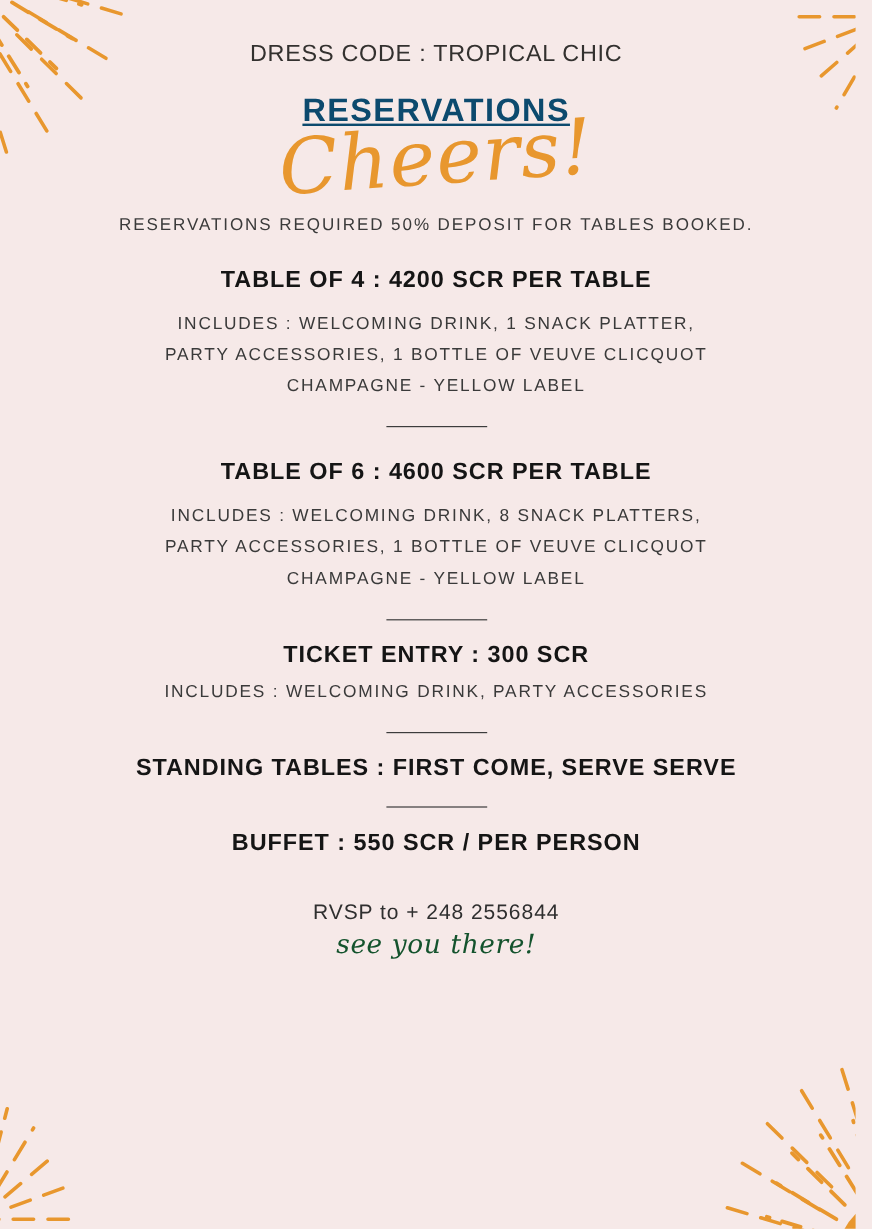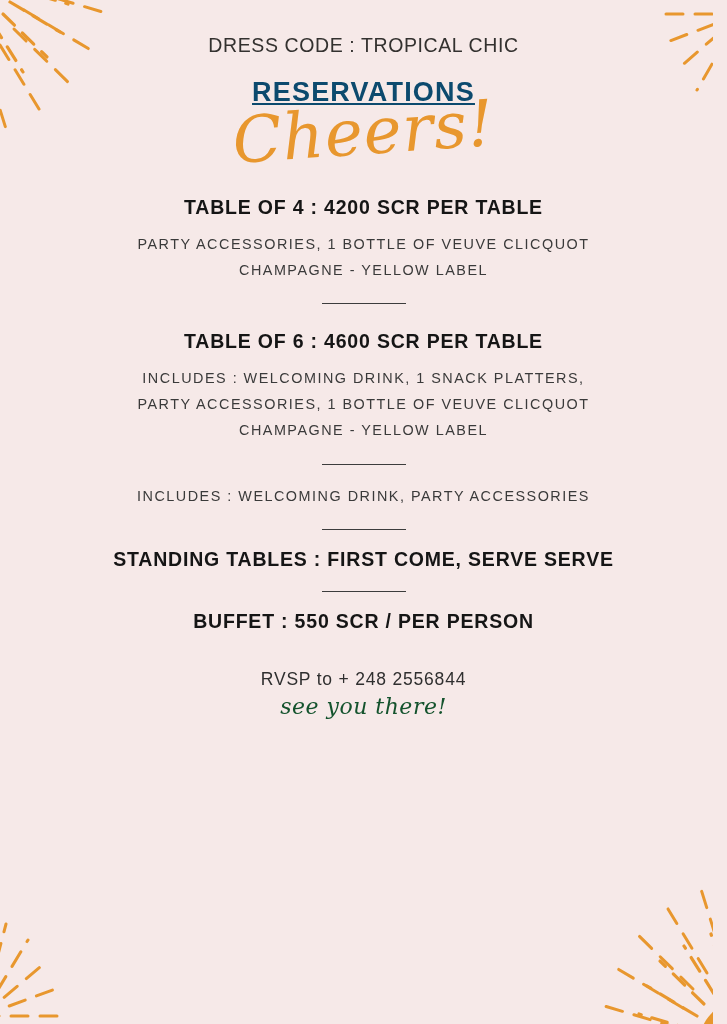--- a/index.html
+++ b/index.html
@@ -244,43 +244,46 @@
   </div>
 
   <div class="content">
 
     <div class="dress-code">DRESS CODE : TROPICAL CHIC</div>
 
     <div class="reservations-title">RESERVATIONS</div>
 
     <div class="cheers">Cheers!</div>
 
+    <div class="deposit-note">RESERVATIONS REQUIRED 50% DEPOSIT FOR TABLES BOOKED.</div>
 
     <div class="section">
       <div class="section-heading">TABLE OF 4 : 4200 SCR  PER TABLE</div>
       <div class="section-body">
+        <div>INCLUDES  : WELCOMING DRINK, 1 SNACK PLATTER,</div>
         <div>PARTY ACCESSORIES, 1 BOTTLE OF VEUVE CLICQUOT</div>
         <div>CHAMPAGNE - YELLOW LABEL</div>
       </div>
     </div>
 
     <div class="divider"></div>
 
     <div class="section">
       <div class="section-heading">TABLE OF 6 : 4600 SCR  PER TABLE</div>
       <div class="section-body">
-        <div>INCLUDES  : WELCOMING DRINK, 1 SNACK PLATTERS,</div>
+        <div>INCLUDES  : WELCOMING DRINK, 8 SNACK PLATTERS,</div>
         <div>PARTY ACCESSORIES, 1 BOTTLE OF VEUVE CLICQUOT</div>
         <div>CHAMPAGNE - YELLOW LABEL</div>
       </div>
     </div>
 
     <div class="divider"></div>
 
     <div class="section tight">
+      <div class="section-heading">TICKET ENTRY : 300 SCR</div>
       <div class="section-body">
         <div>INCLUDES  : WELCOMING DRINK, PARTY ACCESSORIES</div>
       </div>
     </div>
 
     <div class="divider"></div>
 
     <div class="section tight">
       <div class="section-heading">STANDING TABLES : FIRST COME, SERVE SERVE</div>
     </div>

